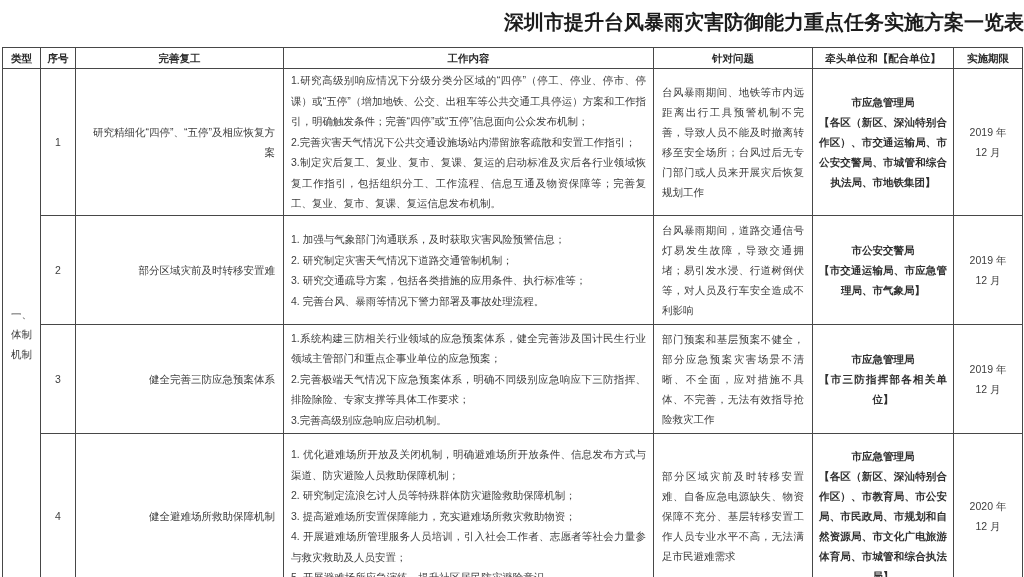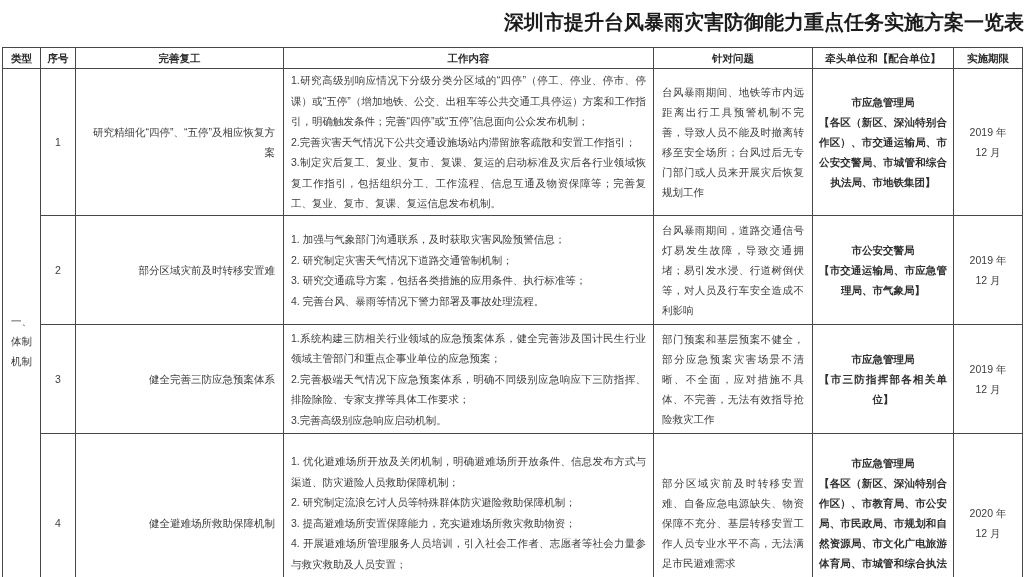--- a/index.html
+++ b/index.html
@@ -65,21 +65,21 @@
     line-height: 20.5px;
     white-space: pre-line;
   }
   td.problem {
     text-align: justify;
     padding: 4px 8px;
     line-height: 20px;
   }
   td.units {
     text-align: center;
-    padding: 19px 6px;
+    padding: 12px 6px;
     line-height: 20px;
     font-weight: 700;
     color: #303030;
   }
   td.units .support {
     text-align: justify;
     text-align-last: center;
   }
   td.deadline {
     text-align: center;

